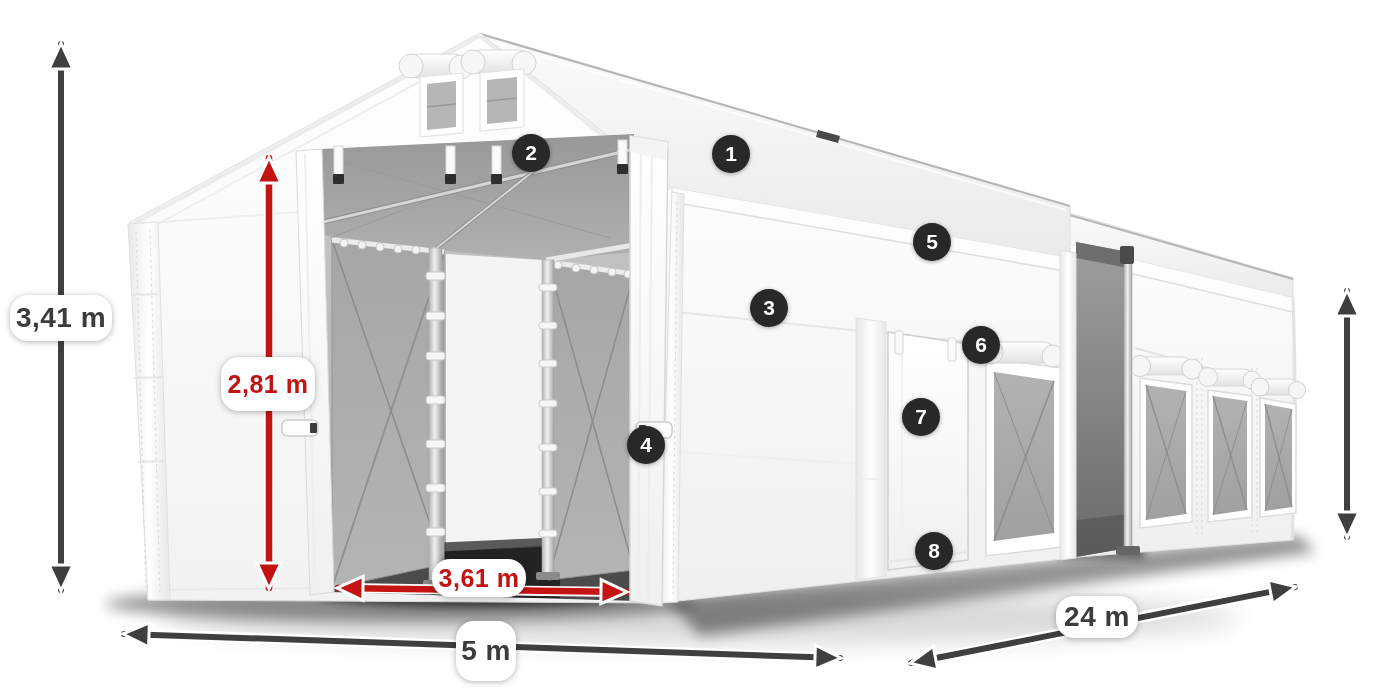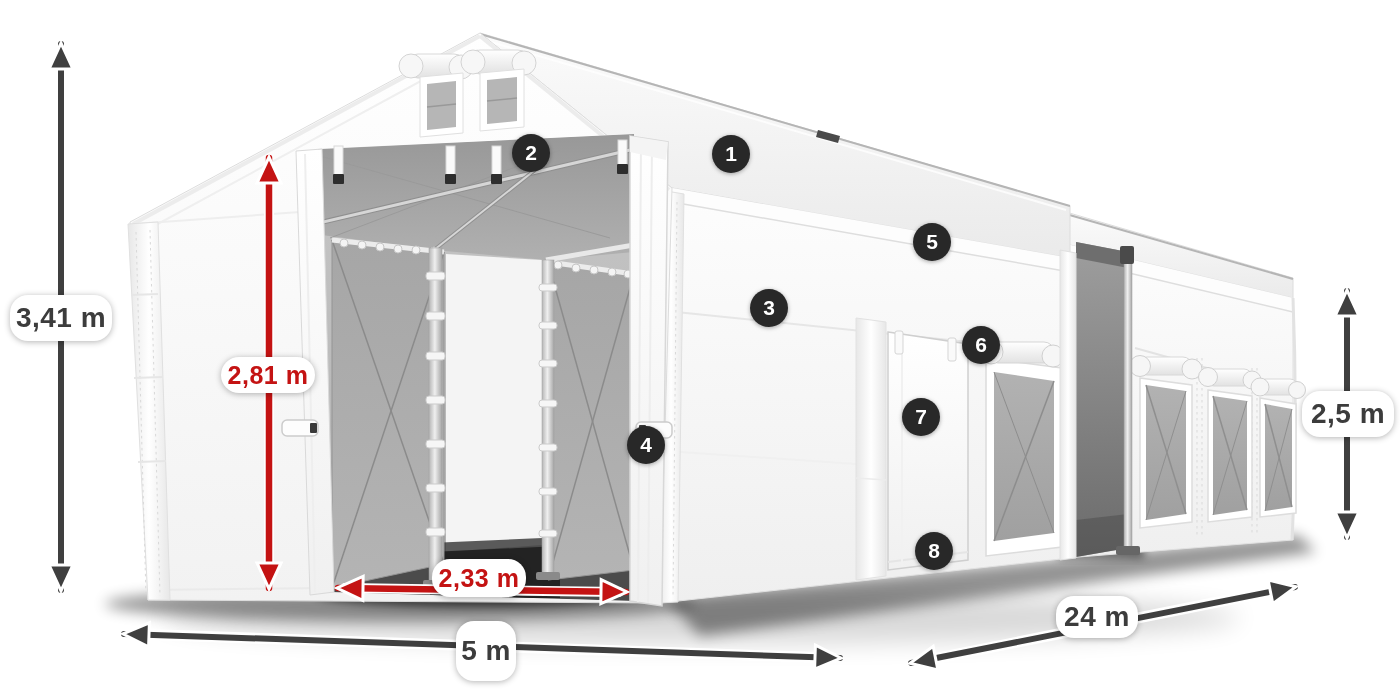--- a/index.html
+++ b/index.html
@@ -358,25 +358,24 @@
       <line x1="911" y1="663" x2="1295" y2="587" stroke="#3f3f3f" stroke-width="6" marker-start="url(#ahGray)" marker-end="url(#ahGray)"></line>
     </g>
     <g>
       <line x1="1347" y1="298" x2="1347" y2="530" stroke="#ffffff" stroke-width="11"></line>
       <line x1="1347" y1="291" x2="1347" y2="537" stroke="#3f3f3f" stroke-width="6" marker-start="url(#ahGray)" marker-end="url(#ahGray)"></line>
     </g>
   </g>
 </svg>
 
   <div class="pill p-lg" style="left:10px;top:295px;width:102px;height:46px;">3,41 m</div>
-  <div class="pill p-md red" style="left:221px;top:357px;width:94px;height:36px;">2,81 m</div>
-  <div class="pill p-md red" style="left:432px;top:559px;width:94px;height:38px;">2,33 m</div>
+  <div class="pill p-md red" style="left:221px;top:357px;width:94px;height:54px;">2,81 m</div>
+  <div class="pill p-md red" style="left:432px;top:559px;width:94px;height:38px;">3,61 m</div>
   <div class="pill p-lg" style="left:456px;top:621px;width:60px;height:60px;">5 m</div>
   <div class="pill p-lg" style="left:1056px;top:596px;width:82px;height:42px;">24 m</div>
-  <div class="pill p-lg" style="left:1302px;top:391px;width:92px;height:46px;">2,5 m</div>
 
   <div class="marker" style="left:712px;top:135px;">1</div>
   <div class="marker" style="left:512px;top:134px;">2</div>
   <div class="marker" style="left:750px;top:289px;">3</div>
   <div class="marker" style="left:627px;top:426px;">4</div>
   <div class="marker" style="left:913px;top:223px;">5</div>
   <div class="marker" style="left:962px;top:326px;">6</div>
   <div class="marker" style="left:902px;top:398px;">7</div>
   <div class="marker" style="left:915px;top:532px;">8</div>
 

